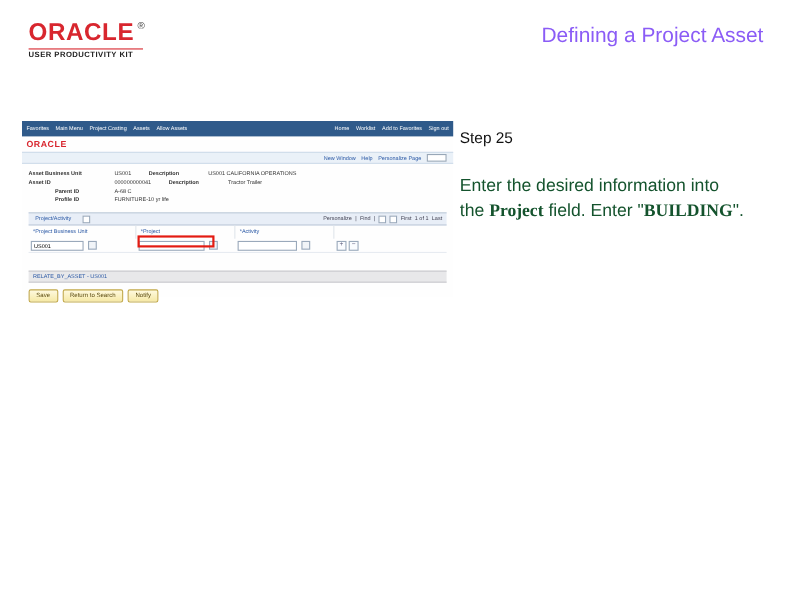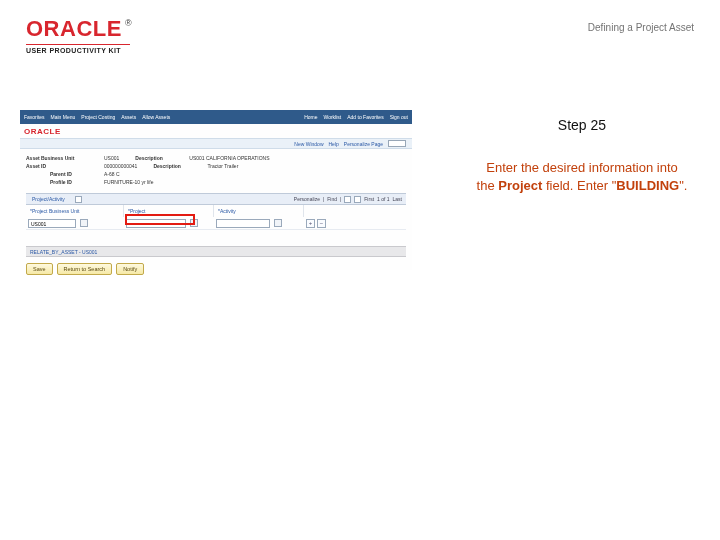--- a/index.html
+++ b/index.html
@@ -6,21 +6,21 @@
   html, body { width: 720px; height: 540px; font-family: Arial, Helvetica, sans-serif; background: #fff; color: #000; }
   .page { width: 720px; height: 540px; position: relative; }
 
   
   .hdr { position: absolute; top: 16px; left: 26px; right: 26px; display: flex; justify-content: space-between; align-items: flex-start; }
   .logo-block { display: flex; flex-direction: column; }
   .oracle-logo { display: flex; align-items: baseline; gap: 1px; }
   .oracle-logo span.txt { font-family: Arial, sans-serif; font-weight: 700; color: #d8262e; font-size: 22px; letter-spacing: 0.5px; }
   .oracle-logo span.reg { font-size: 9px; color: #444; position: relative; top: -10px; left: 2px; }
   .upk-line { border-top: 1.5px solid #d8262e; margin-top: 2px; padding-top: 2px; font-size: 7px; letter-spacing: 0.4px; color: #222; font-weight: bold; }
-  .page-title { font-size: 10px; color: #737373; margin-top: 6px; }
+  .page-title { font-size: 19px; color: #8b5cf6; margin-top: 6px; }
 
   
   .shot { position: absolute; top: 110px; left: 20px; width: 392px; height: 160px; background: #fefefe; }
   .shot * { font-family: Verdana, Arial, sans-serif; }
 
   .topbar { height: 14px; background: linear-gradient(#2f5a8a,#2f5a8a); display: flex; align-items: center; color: #fff; font-size: 5px; padding: 0 4px; justify-content: space-between; }
   .topbar .left { display: flex; gap: 6px; }
   .topbar .right { display: flex; gap: 6px; }
   .topbar .item { white-space: nowrap; }
   .ora-mini { height: 14px; display: flex; align-items: center; padding-left: 4px; }
@@ -50,24 +50,24 @@
   .lookup { width: 8px; height: 8px; border: 1px solid #9aa9bb; background: #f1f4f8; margin-left: 2px; }
   .pm { width: 9px; height: 9px; border: 1px solid #9aa9bb; background: #fafcff; margin-left: 2px; display:flex; align-items:center; justify-content:center; font-size:6px; color:#557; }
   .redbox { position: absolute; border: 2px solid #e31b12; pointer-events: none; }
 
   .grayband { margin-top: 16px; height: 11px; background: #e8e8ea; border-top: 1px solid #c9c9cd; border-bottom: 1px solid #c9c9cd; display:flex; align-items:center; font-size:5px; color:#2a58a5; padding-left:4px; }
 
   .btnrow { margin-top: 6px; display: flex; gap: 4px; }
   .btn { font-size: 5.5px; padding: 2px 6px; border: 1px solid #c2a94a; background: linear-gradient(#fef9df,#f6e9a6); color: #5a4a10; border-radius: 2px; }
 
   
-  .instr { position: absolute; top: 117px; left: 451px; width: 262px; text-align: center; }
+  .instr { position: absolute; top: 117px; left: 418px; width: 262px; }
   .step { font-size: 14px; color: #111; margin-bottom: 26px; }
-  .body-text { font-size: 13px; color: #c2410c; line-height: 1.35; }
-  .body-text b { font-weight: bold; }
+  .body-text { font-size: 16px; color: #14532d; line-height: 1.35; }
+  .body-text b { font-weight: bold; font-family: Liberation Serif, serif; }
 </style>
 </head>
 <body>
 
 <div class="page">
 
   <div class="hdr">
     <div class="logo-block">
       <div class="oracle-logo">
         <span class="txt">ORACLE</span>

